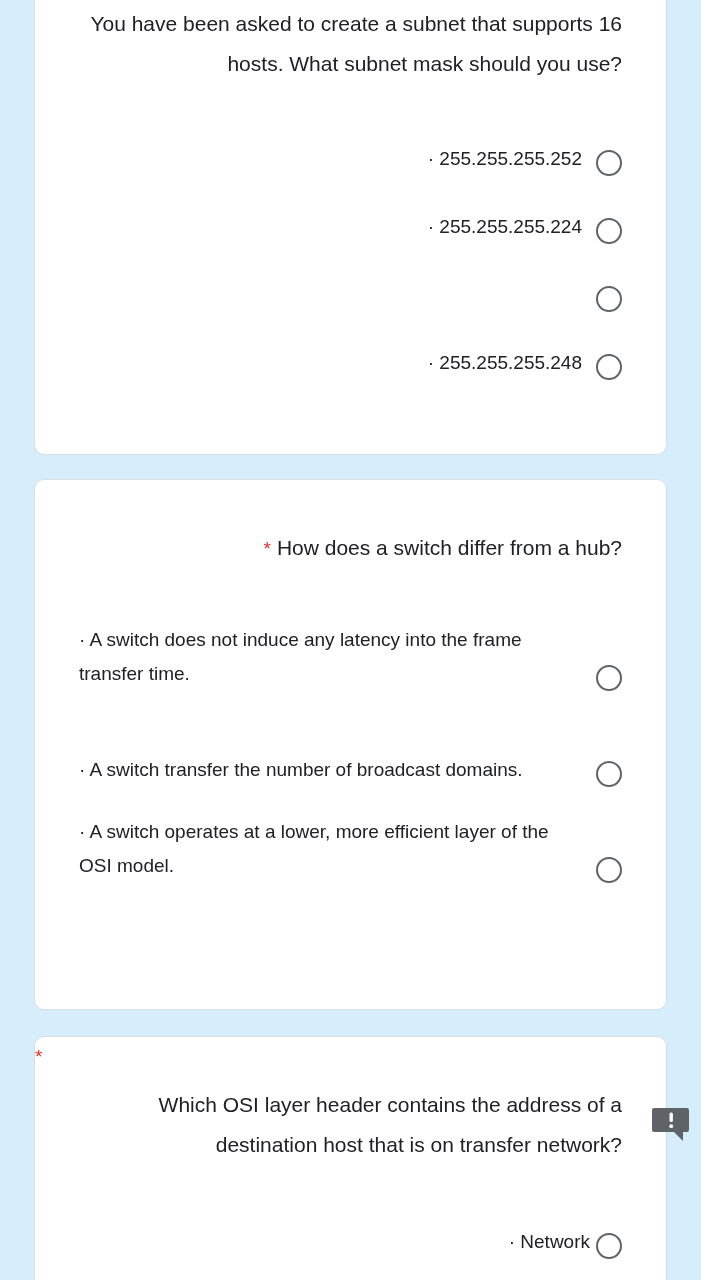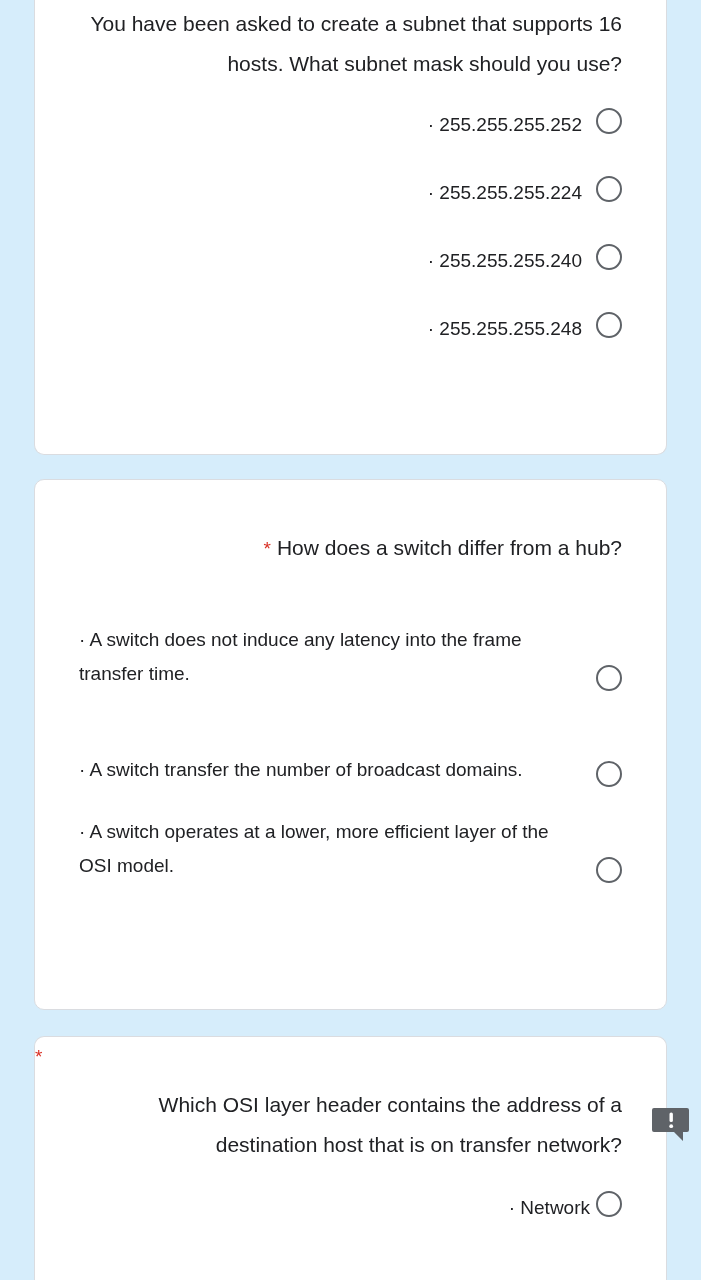--- a/index.html
+++ b/index.html
@@ -112,21 +112,21 @@
 
   
   .options {
     direction: rtl;
     padding: 0 44px;
   }
 
   .opt-row {
     display: flex;
     flex-direction: row;
-    align-items: flex-start;
+    align-items: flex-end;
     gap: 14px;
   }
 
   .radio {
     flex: 0 0 auto;
     width: 26px;
     height: 26px;
     border: 2px solid #5f6368;
     border-radius: 50%;
     background: transparent;
@@ -190,21 +190,20 @@
         <span class="opt-label"><span class="opt-bullet">·</span> <span>255.255.255.252</span></span>
       </div>
 
       <div class="opt-row">
         <span class="radio"></span>
         <span class="opt-label"><span class="opt-bullet">·</span> <span>255.255.255.224</span></span>
       </div>
 
       <div class="opt-row">
         <span class="radio"></span>
-        <span class="opt-label"><span class="opt-bullet">·</span> <span>255.255.255.240</span></span>
       </div>
 
       <div class="opt-row">
         <span class="radio"></span>
         <span class="opt-label"><span class="opt-bullet">·</span> <span>255.255.255.248</span></span>
       </div>
 
     </div>
   </section>
 

